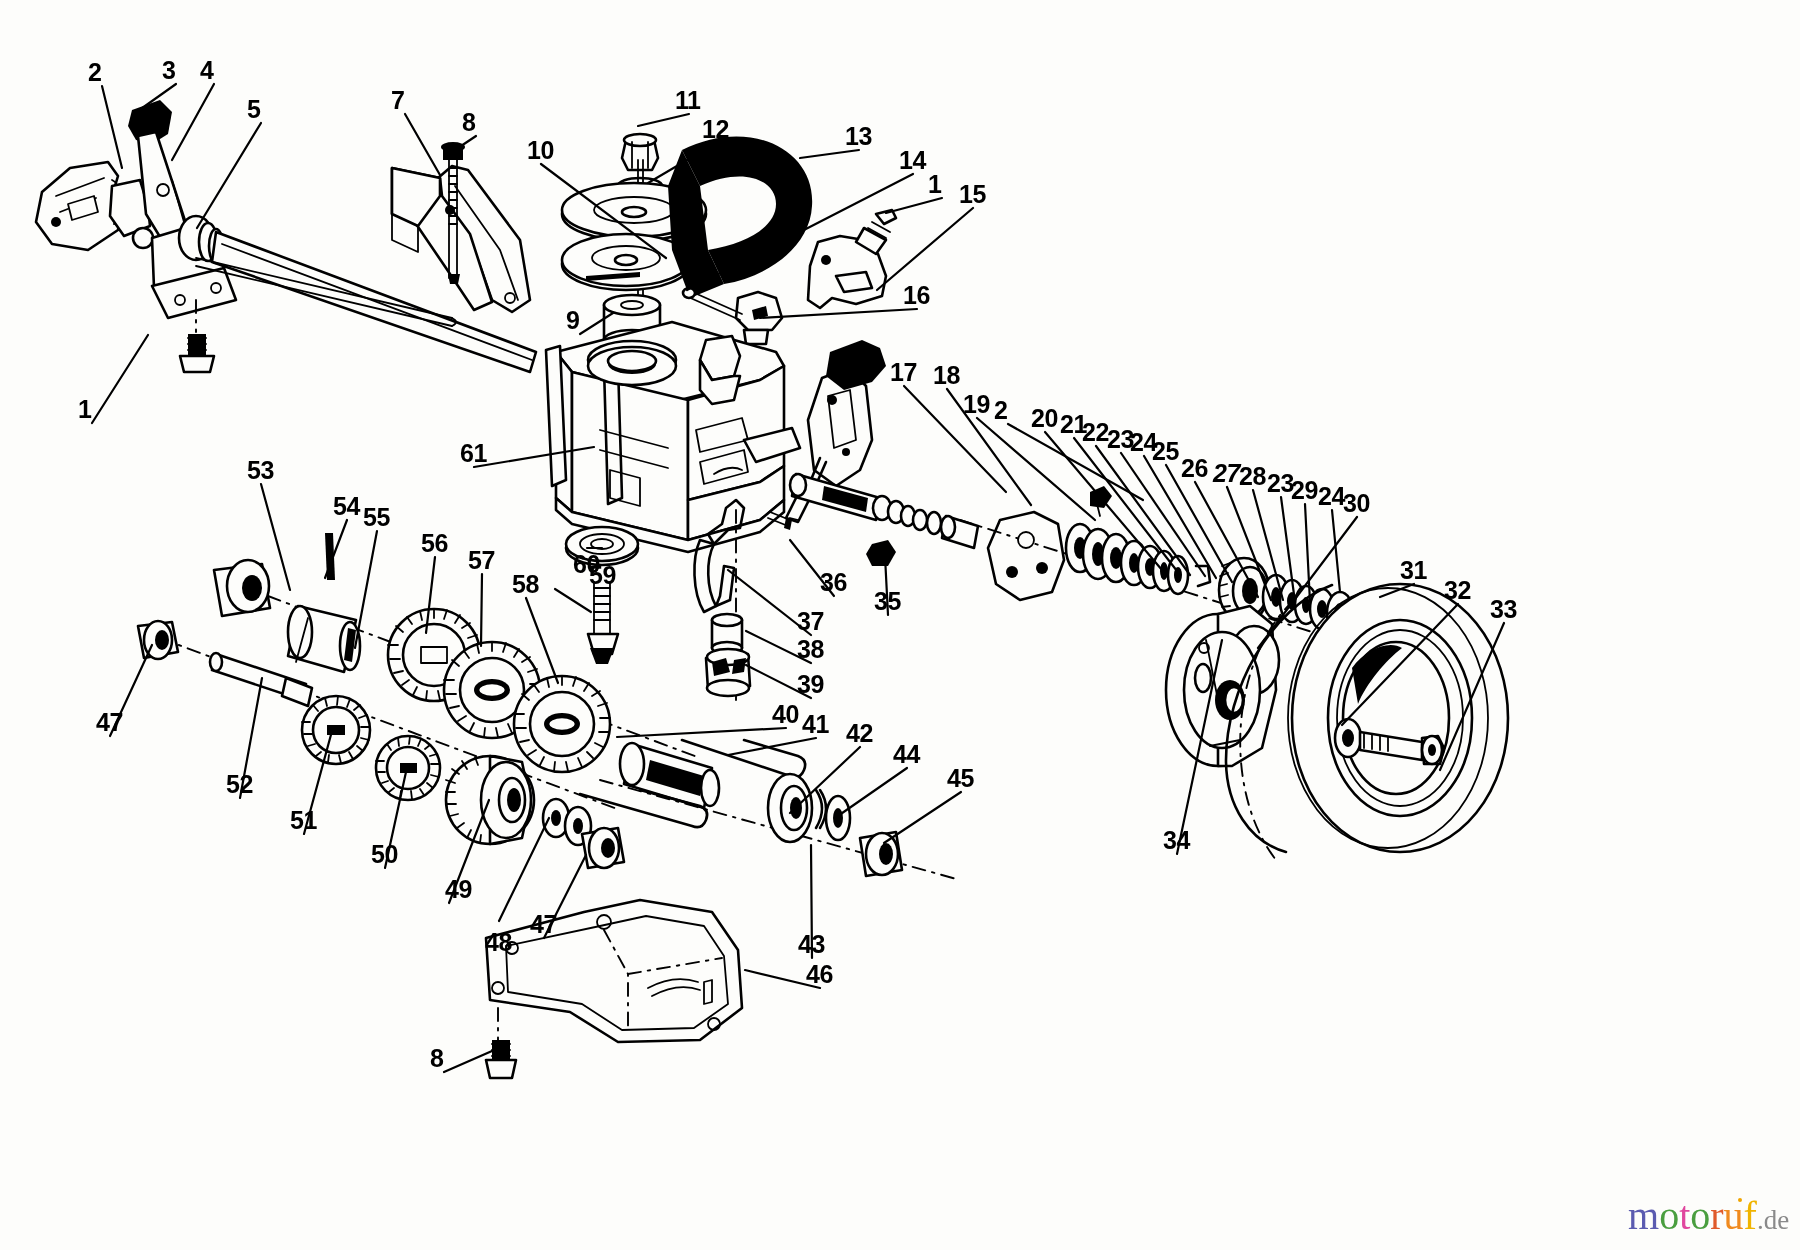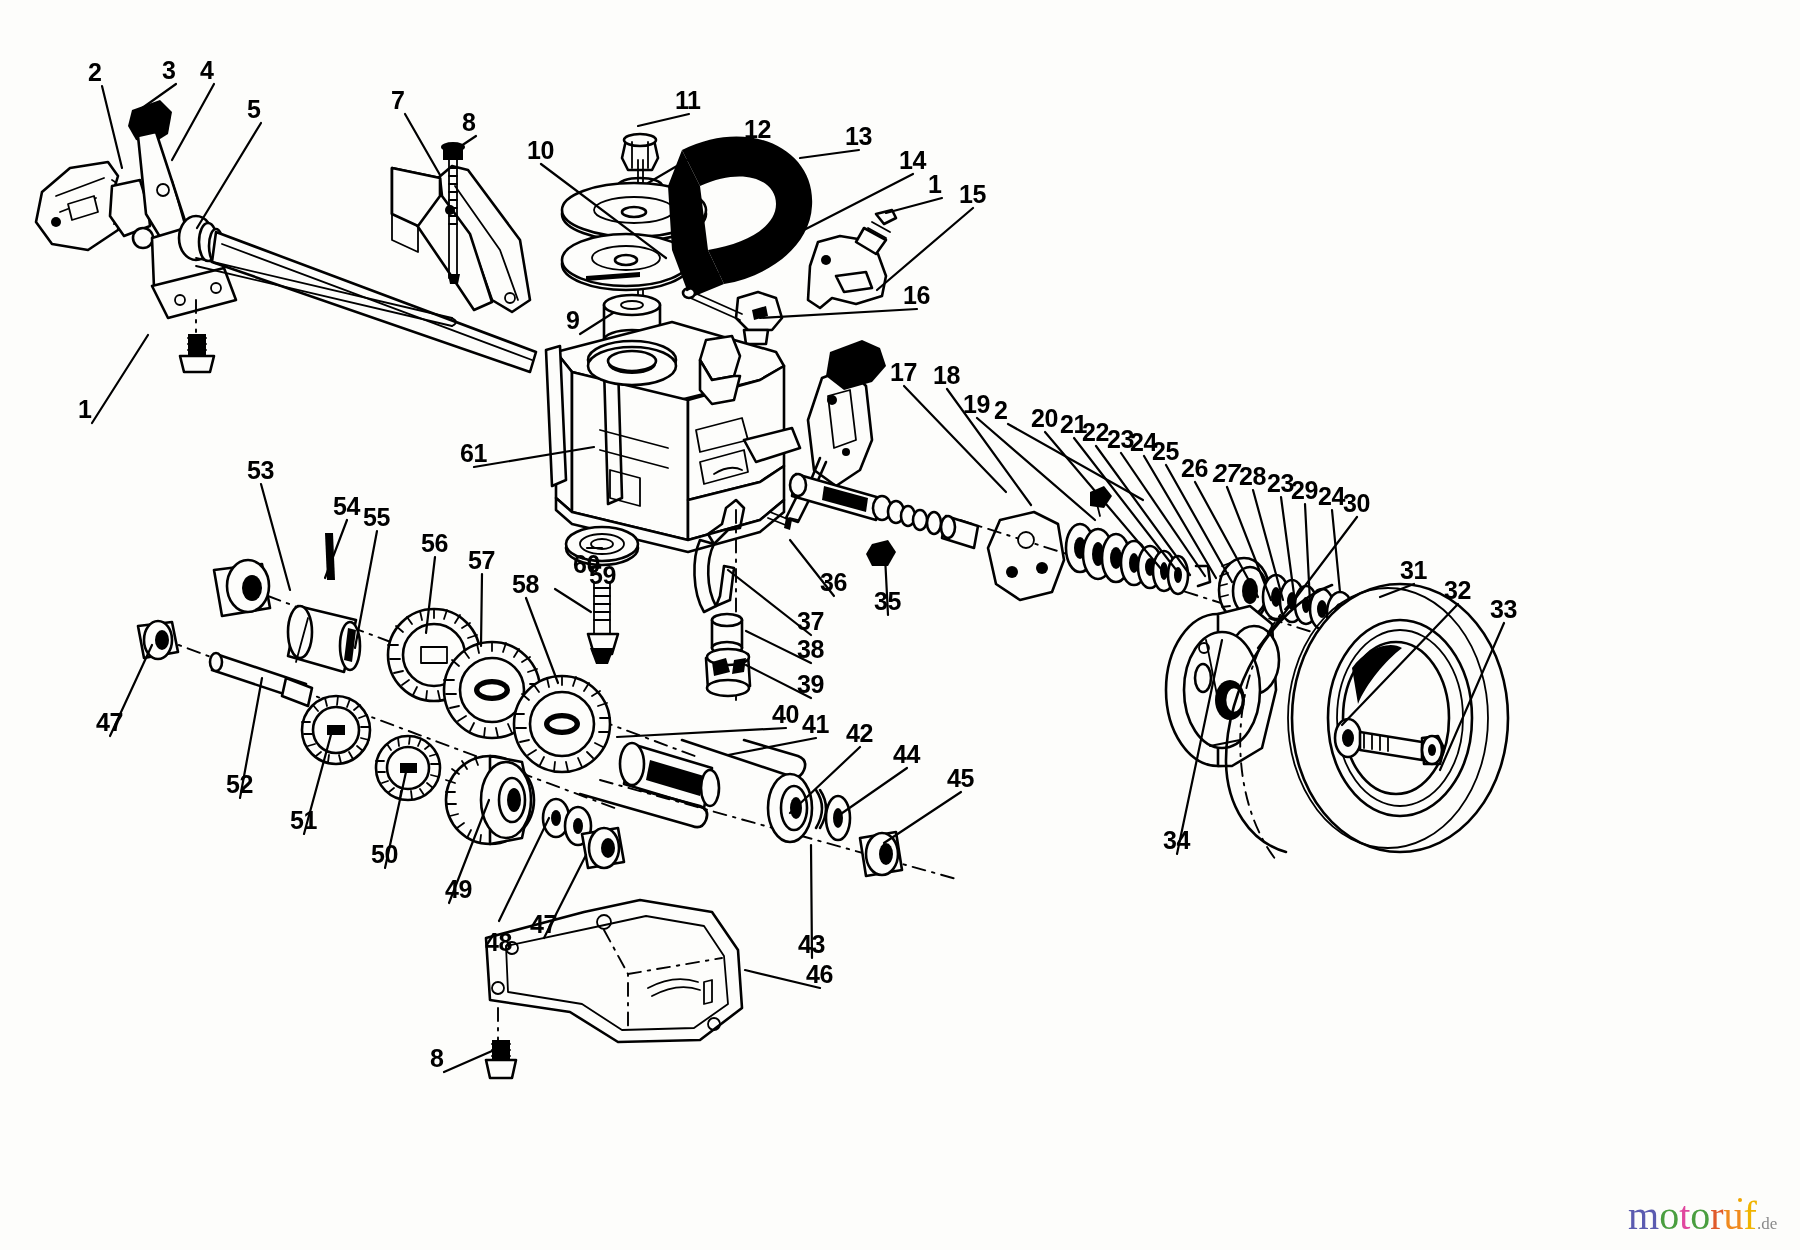--- a/index.html
+++ b/index.html
@@ -43,21 +43,21 @@
     left: 1628px;
     top: 1196px;
     font-family: "Liberation Serif", serif;
     font-size: 40px;
     line-height: 1;
     white-space: nowrap;
     user-select: none;
   }
   #watermark .wm-l { font-weight: normal; }
   #watermark .wm-de {
-    font-size: 17px;
+    font-size: 27px;
     color: #8a8a8a;
     vertical-align: baseline;
   }
   #watermark .wm-dot {
     position: absolute;
     left: 110px;
     top: 2px;
     width: 4px;
     height: 4px;
     border-radius: 50%;
@@ -570,21 +570,21 @@
       <div class="callout" style="left: 88px; top: 60px;">2</div>
       <div class="callout" style="left: 162px; top: 58px;">3</div>
       <div class="callout" style="left: 200px; top: 58px;">4</div>
       <div class="callout" style="left: 247px; top: 97px;">5</div>
       <div class="callout" style="left: 78px; top: 397px;">1</div>
       <div class="callout" style="left: 391px; top: 88px;">7</div>
       <div class="callout" style="left: 462px; top: 110px;">8</div>
       <div class="callout" style="left: 527px; top: 138px;">10</div>
       <div class="callout" style="left: 566px; top: 308px;">9</div>
       <div class="callout" style="left: 675px; top: 88px;">11</div>
-      <div class="callout" style="left: 702px; top: 117px; margin-left: 42px;">12</div>
+      <div class="callout" style="left: 702px; top: 117px;">12</div>
       <div class="callout" style="left: 845px; top: 124px;">13</div>
       <div class="callout" style="left: 899px; top: 148px;">14</div>
       <div class="callout" style="left: 928px; top: 172px;">1</div>
       <div class="callout" style="left: 959px; top: 182px;">15</div>
       <div class="callout" style="left: 903px; top: 283px;">16</div>
       <div class="callout" style="left: 460px; top: 441px;">61</div>
       <div class="callout" style="left: 890px; top: 360px;">17</div>
       <div class="callout" style="left: 933px; top: 363px;">18</div>
       <div class="callout" style="left: 963px; top: 392px;">19</div>
       <div class="callout" style="left: 994px; top: 398px;">2</div>

